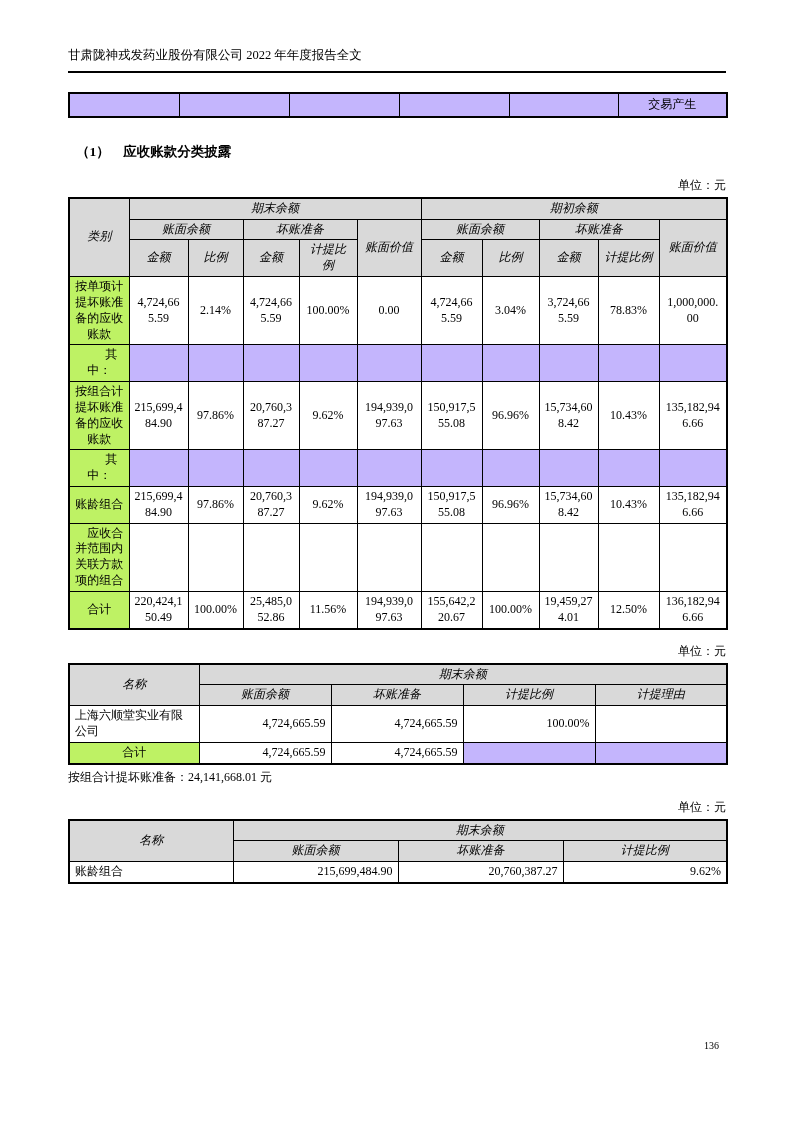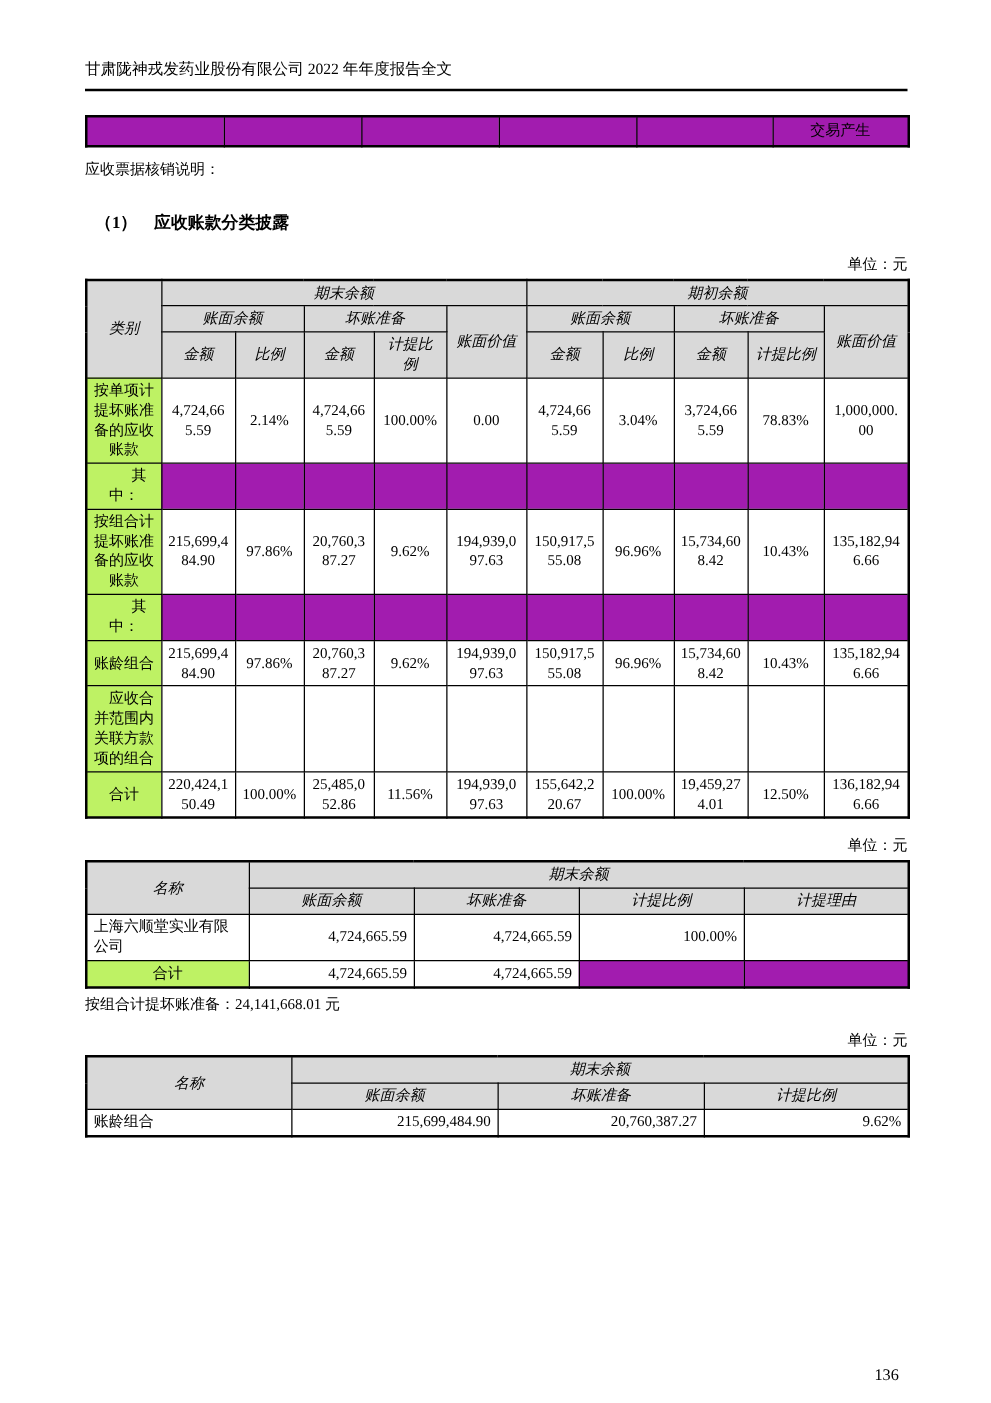--- a/index.html
+++ b/index.html
@@ -7,31 +7,31 @@
     position:relative; width:793px; height:1122px; box-sizing:border-box;
     background:#fff; padding:46px 67px 0 68px;
     font-family:"Liberation Serif","DejaVu Serif",serif;
     font-size:12px; color:#000;
   }
   .doc-header { text-align:left; font-size:12.5px; line-height:1.5; padding-bottom:6px; border-bottom:2px solid #000; }
   .tbl { border-collapse:collapse; table-layout:fixed; width:658px; border:2px solid #000; }
   .tbl td { border:1px solid #000; padding:2px 5px; font-size:12px; line-height:1.32; vertical-align:middle; word-break:break-all; }
   .strip { margin-top:19px; }
   .strip td { height:18px; }
-  .shaded { background:#a21caf; }
+  .shaded { background:#c4b5fd; }
   .hdr td { background:#d9d9d9; text-align:center; padding:2px 6px;font-style:italic; }
   .lbl { background:#bef264; text-align:center; padding:2px 7px; }
   .c { text-align:center; }
   .r { text-align:right; }
   .note { margin:9px 0 0 0; line-height:1.4; }
   .sec-h1 { font-size:15px; font-weight:bold; margin:44px 0 0 0; }
   .sec-h2 { font-size:13.5px; font-weight:bold; margin:25px 0 0 8px; }
   .unit { text-align:right; margin:16px 0 3px 0; }
   .unit2 { text-align:right; margin:13px 0 3px 0; }
-  .pageno { position:absolute; top:1092px; right:74px; font-size:13px; }
+  .pageno { position:absolute; top:1040px; right:74px; font-size:10px; }
 </style>
 </head>
 <body>
 
 <div class="page">
 
   <div class="doc-header">
     <span>甘肃陇神戎发药业股份有限公司 2022 年年度报告全文</span>
   </div>
 
@@ -49,21 +49,20 @@
       <td class="shaded"></td>
       <td class="shaded"></td>
       <td class="shaded"></td>
       <td class="shaded"></td>
       <td class="shaded"></td>
       <td class="shaded c">交易产生</td>
     </tr>
   </tbody>
     </table>
 
-  <p class="note">应收票据核销说明：</p>
 
   <div class="sec-h2">（1）　应收账款分类披露</div>
 
   <div class="unit">单位：元</div>
 
   <table class="tbl">
     <colgroup>
       <col style="width:60px">
       <col style="width:59px">
         <col style="width:55px">

